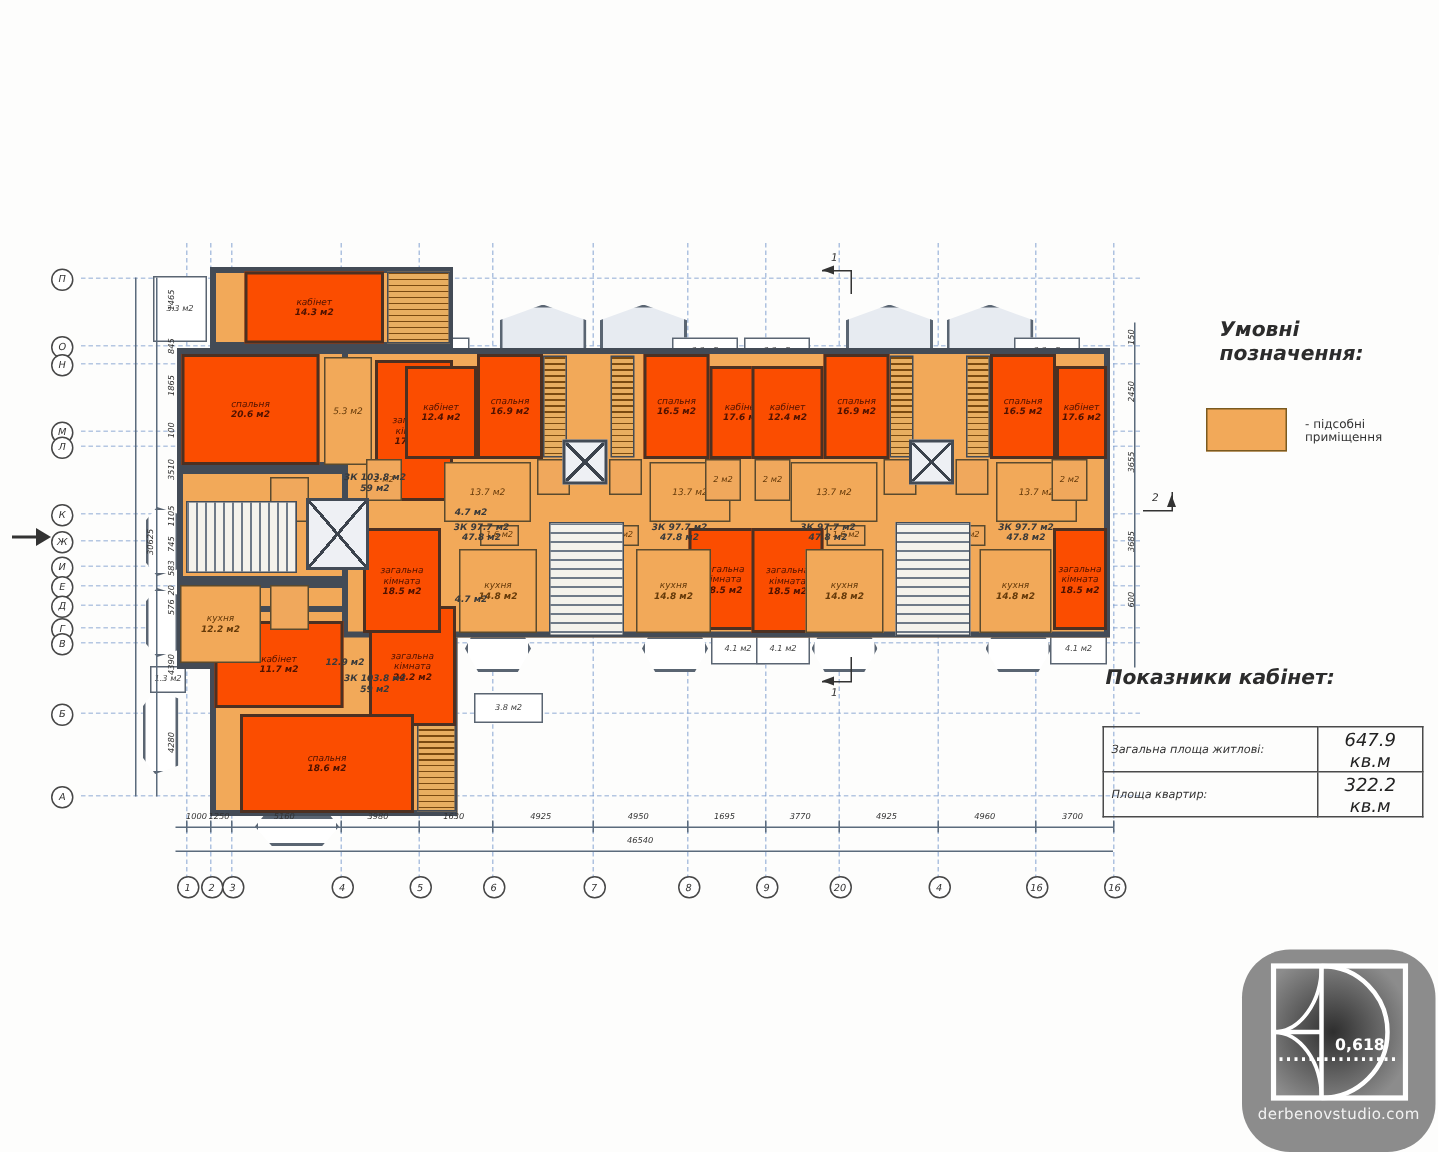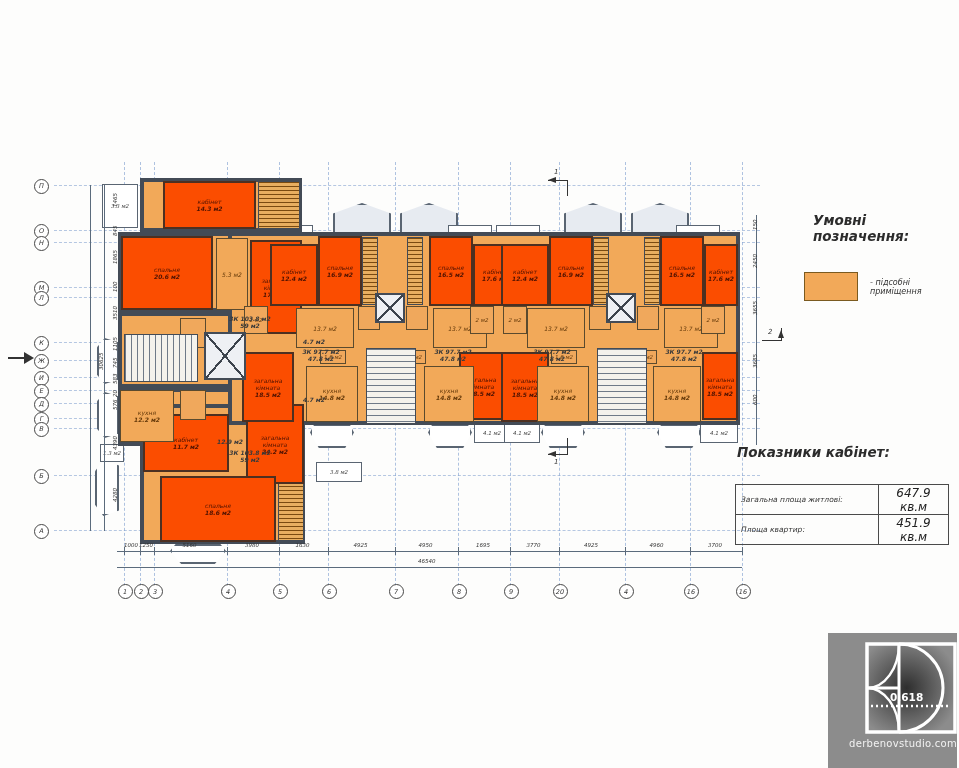--- a/index.html
+++ b/index.html
@@ -47,31 +47,31 @@
   .mark .lab{position:absolute;left:6px;top:0;font-size:7px;font-style:italic;color:#333;}
   .mark.mark-bottom .lab{top:16px;}
   #entry-arrow{position:absolute;left:8px;top:352px;width:26px;height:12px;}
   #entry-arrow .line{position:absolute;left:0;top:5px;width:18px;height:1.5px;background:#333;}
   #entry-arrow .tri{position:absolute;left:16px;top:0;width:0;height:0;border:6px solid transparent;border-left:10px solid #333;}
   
   #legend{position:absolute;left:800px;top:212px;width:155px;}
   #legend h2{margin:0 0 28px 13px;font-size:13.5px;font-style:italic;font-weight:bold;color:#2c2c2c;}
   .legrow{display:flex;align-items:center;margin:0 0 18px 4px;}
   .swatch{width:52px;height:27px;border:1px solid #7a5a20;margin-right:12px;flex:none;}
-  .legrow span{font-size:8px;font-style:italic;color:#333;}
+  .legrow span{font-size:8px;color:#333;}
   
   #indic{position:absolute;left:735px;top:444px;width:216px;}
   #indic h2{margin:0 0 24px 2px;font-size:13.5px;font-style:italic;font-weight:bold;color:#2c2c2c;}
   #indic table{border-collapse:collapse;width:214px;}
   #indic td{border:1.5px solid #4a4a4a;height:29px;padding:0 5px;}
   #indic td.k{font-size:7.5px;font-style:italic;color:#333;width:132px;}
   #indic td.v{font-size:12px;font-style:italic;color:#222;text-align:center;}
   
   #logo{position:absolute;left:828px;top:633px;width:129px;height:135px;background:#8c8c8c;
-        display:flex;flex-direction:column;align-items:flex-end;}
+        display:flex;flex-direction:column;align-items:center;border-radius:32px;}
   #logo svg{margin-top:9px;}
   #logo .site{margin-top:4px;font-size:10px;color:#f2f2f2;letter-spacing:.3px;}
   #logo .ratio{position:absolute;left:62px;top:58px;font-size:10.5px;font-weight:bold;color:#fff;}
 </style>
 </head>
 <body>
 
 <div id="sheet">
 
   <div id="plan">
@@ -504,21 +504,21 @@
   <div id="indic">
     <h2>Показники кабінет:</h2>
     <table>
       <tbody>
           <tr>
         <td class="k">Загальна площа житлові:</td>
         <td class="v">647.9 кв.м</td>
       </tr>
       <tr>
         <td class="k">Площа квартир:</td>
-        <td class="v">451.9 кв.м</td>
+        <td class="v">322.2 кв.м</td>
       </tr>
     </tbody>
       </table>
   </div>
 
   <div id="logo">
     <svg width="92" height="92" viewBox="0 0 92 92">
       <defs>
         <radialGradient id="g1" cx="45%" cy="50%" r="60%">
           <stop offset="0%" stop-color="#2e2e2e"></stop>

